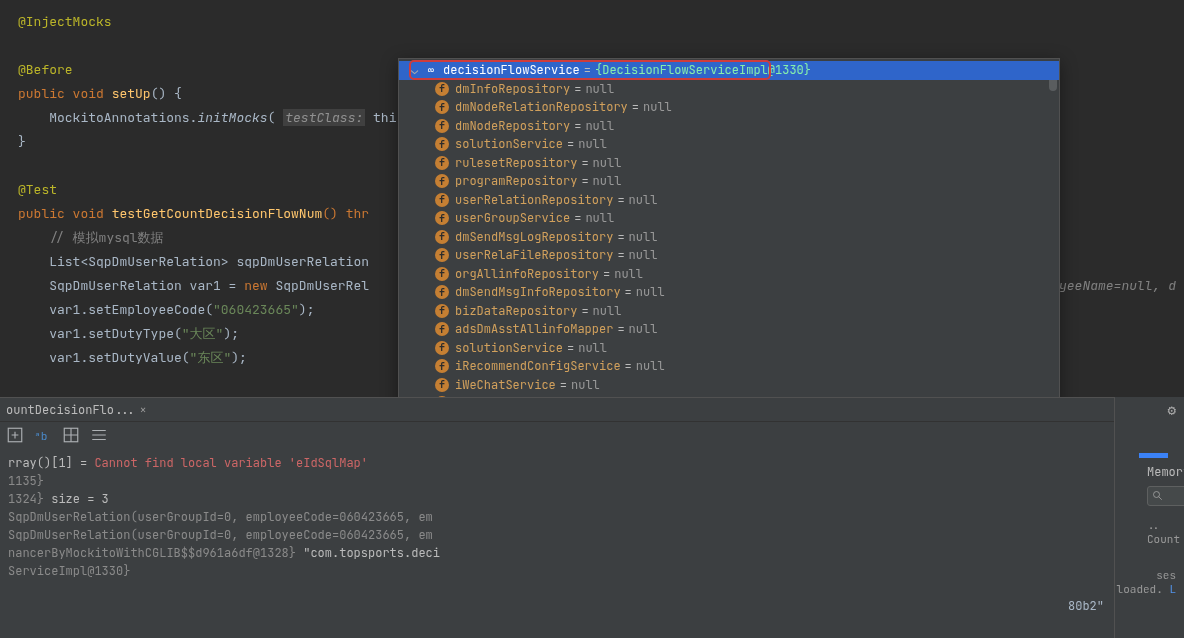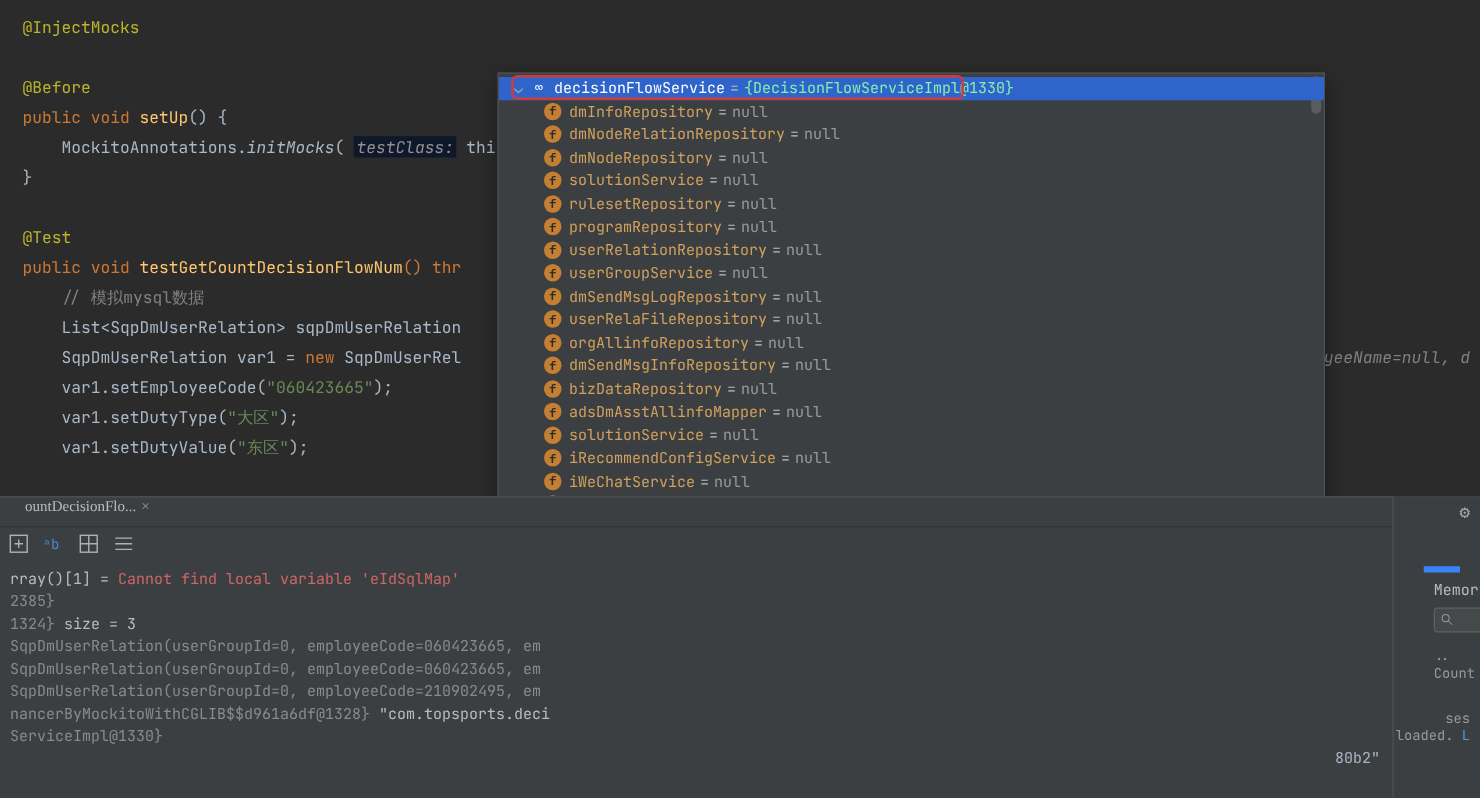--- a/index.html
+++ b/index.html
@@ -20,21 +20,21 @@
     line-height: 24px;
   }
   .code-line { white-space: pre; }
   .kw-yellow { color: #bbb529; }
   .kw-orange { color: #cc7832; }
   .fn-yellow { color: #ffc66d; margin-top: 13px; }
   .string-green { color: #6a8759; }
   .muted { color: #808080; font-style: italic; }
   .param-name { color: #909090; font-style: italic; }
   .comment { color: #808080; }
-  .highlight-bg { background: #0f172a; padding: 0 2px; margin-top: 28px; }
+  .highlight-bg { background: #404040; padding: 0 2px; margin-top: 28px; }
   .sel-bg { background: #214283; }
 
   
   .popup {
     position: absolute;
     top: 58px;
     left: 398px;
     width: 662px;
     height: 552px;
     background: #3c3f41;
@@ -110,26 +110,25 @@
 
   
   .bottom-panel {
     position: absolute;
     top: 397px; left: 0; right: 0; bottom: 0;
     background: #3c3f41;
     border-top: 1px solid #515151;
   }
   .tab-bar {
     height: 24px;
-    display: flex; align-items: flex-start;
-    padding: 0 20px;
+    display: flex; align-items: center;
+    padding: 0 6px;
     border-bottom: 1px solid #323232;
     font-size: 12px;
     color: #bbb;
-    font-family: Liberation Serif, serif;
   }
   .tab-label { color: #bbb; }
   .tab-close { margin-left: 4px; color: #999; }
   .tool-row {
     height: 26px;
     display: flex; align-items: center;
     padding: 0 6px;
     gap: 10px;
   }
   .tool-icon { width:18px; height:18px; display:flex; align-items:center; justify-content:center; color:#aeb2b5;text-align:right; }
@@ -422,25 +421,24 @@
         </svg>
       </span>
     <span class="tool-icon">
         <svg viewBox="0 0 16 16">
           <path d="M2 4h12M2 8h12M2 12h12" stroke="#aeb2b5"></path>
         </svg>
       </span>
   </div>
   <div class="vars-area">
     <div><span>rray()[1] = </span><span class="err-red">Cannot find local variable 'eIdSqlMap'</span></div>
-    <div class="muted-v">2385}</div>
+    <div class="muted-v">1135}</div>
     <div><span class="muted-v">1324}</span><span>  size = 3</span></div>
     <div class="muted-v">SqpDmUserRelation(userGroupId=0, employeeCode=060423665, em</div>
     <div class="muted-v">SqpDmUserRelation(userGroupId=0, employeeCode=060423665, em</div>
-    <div class="muted-v">SqpDmUserRelation(userGroupId=0, employeeCode=210902495, em</div>
     <div><span class="muted-v">nancerByMockitoWithCGLIB$$d961a6df@1328} </span><span>"com.topsports.deci</span></div>
     <div class="muted-v">ServiceImpl@1330}</div>
   </div>
   <div style="position:absolute; right:80px; bottom:24px; font-size:12px;">80b2"</div>
 </div>
 
 <div class="right-strip">
   <span class="gear">⚙</span>
   <div class="mem-tab">
     <div>Memory</div>

